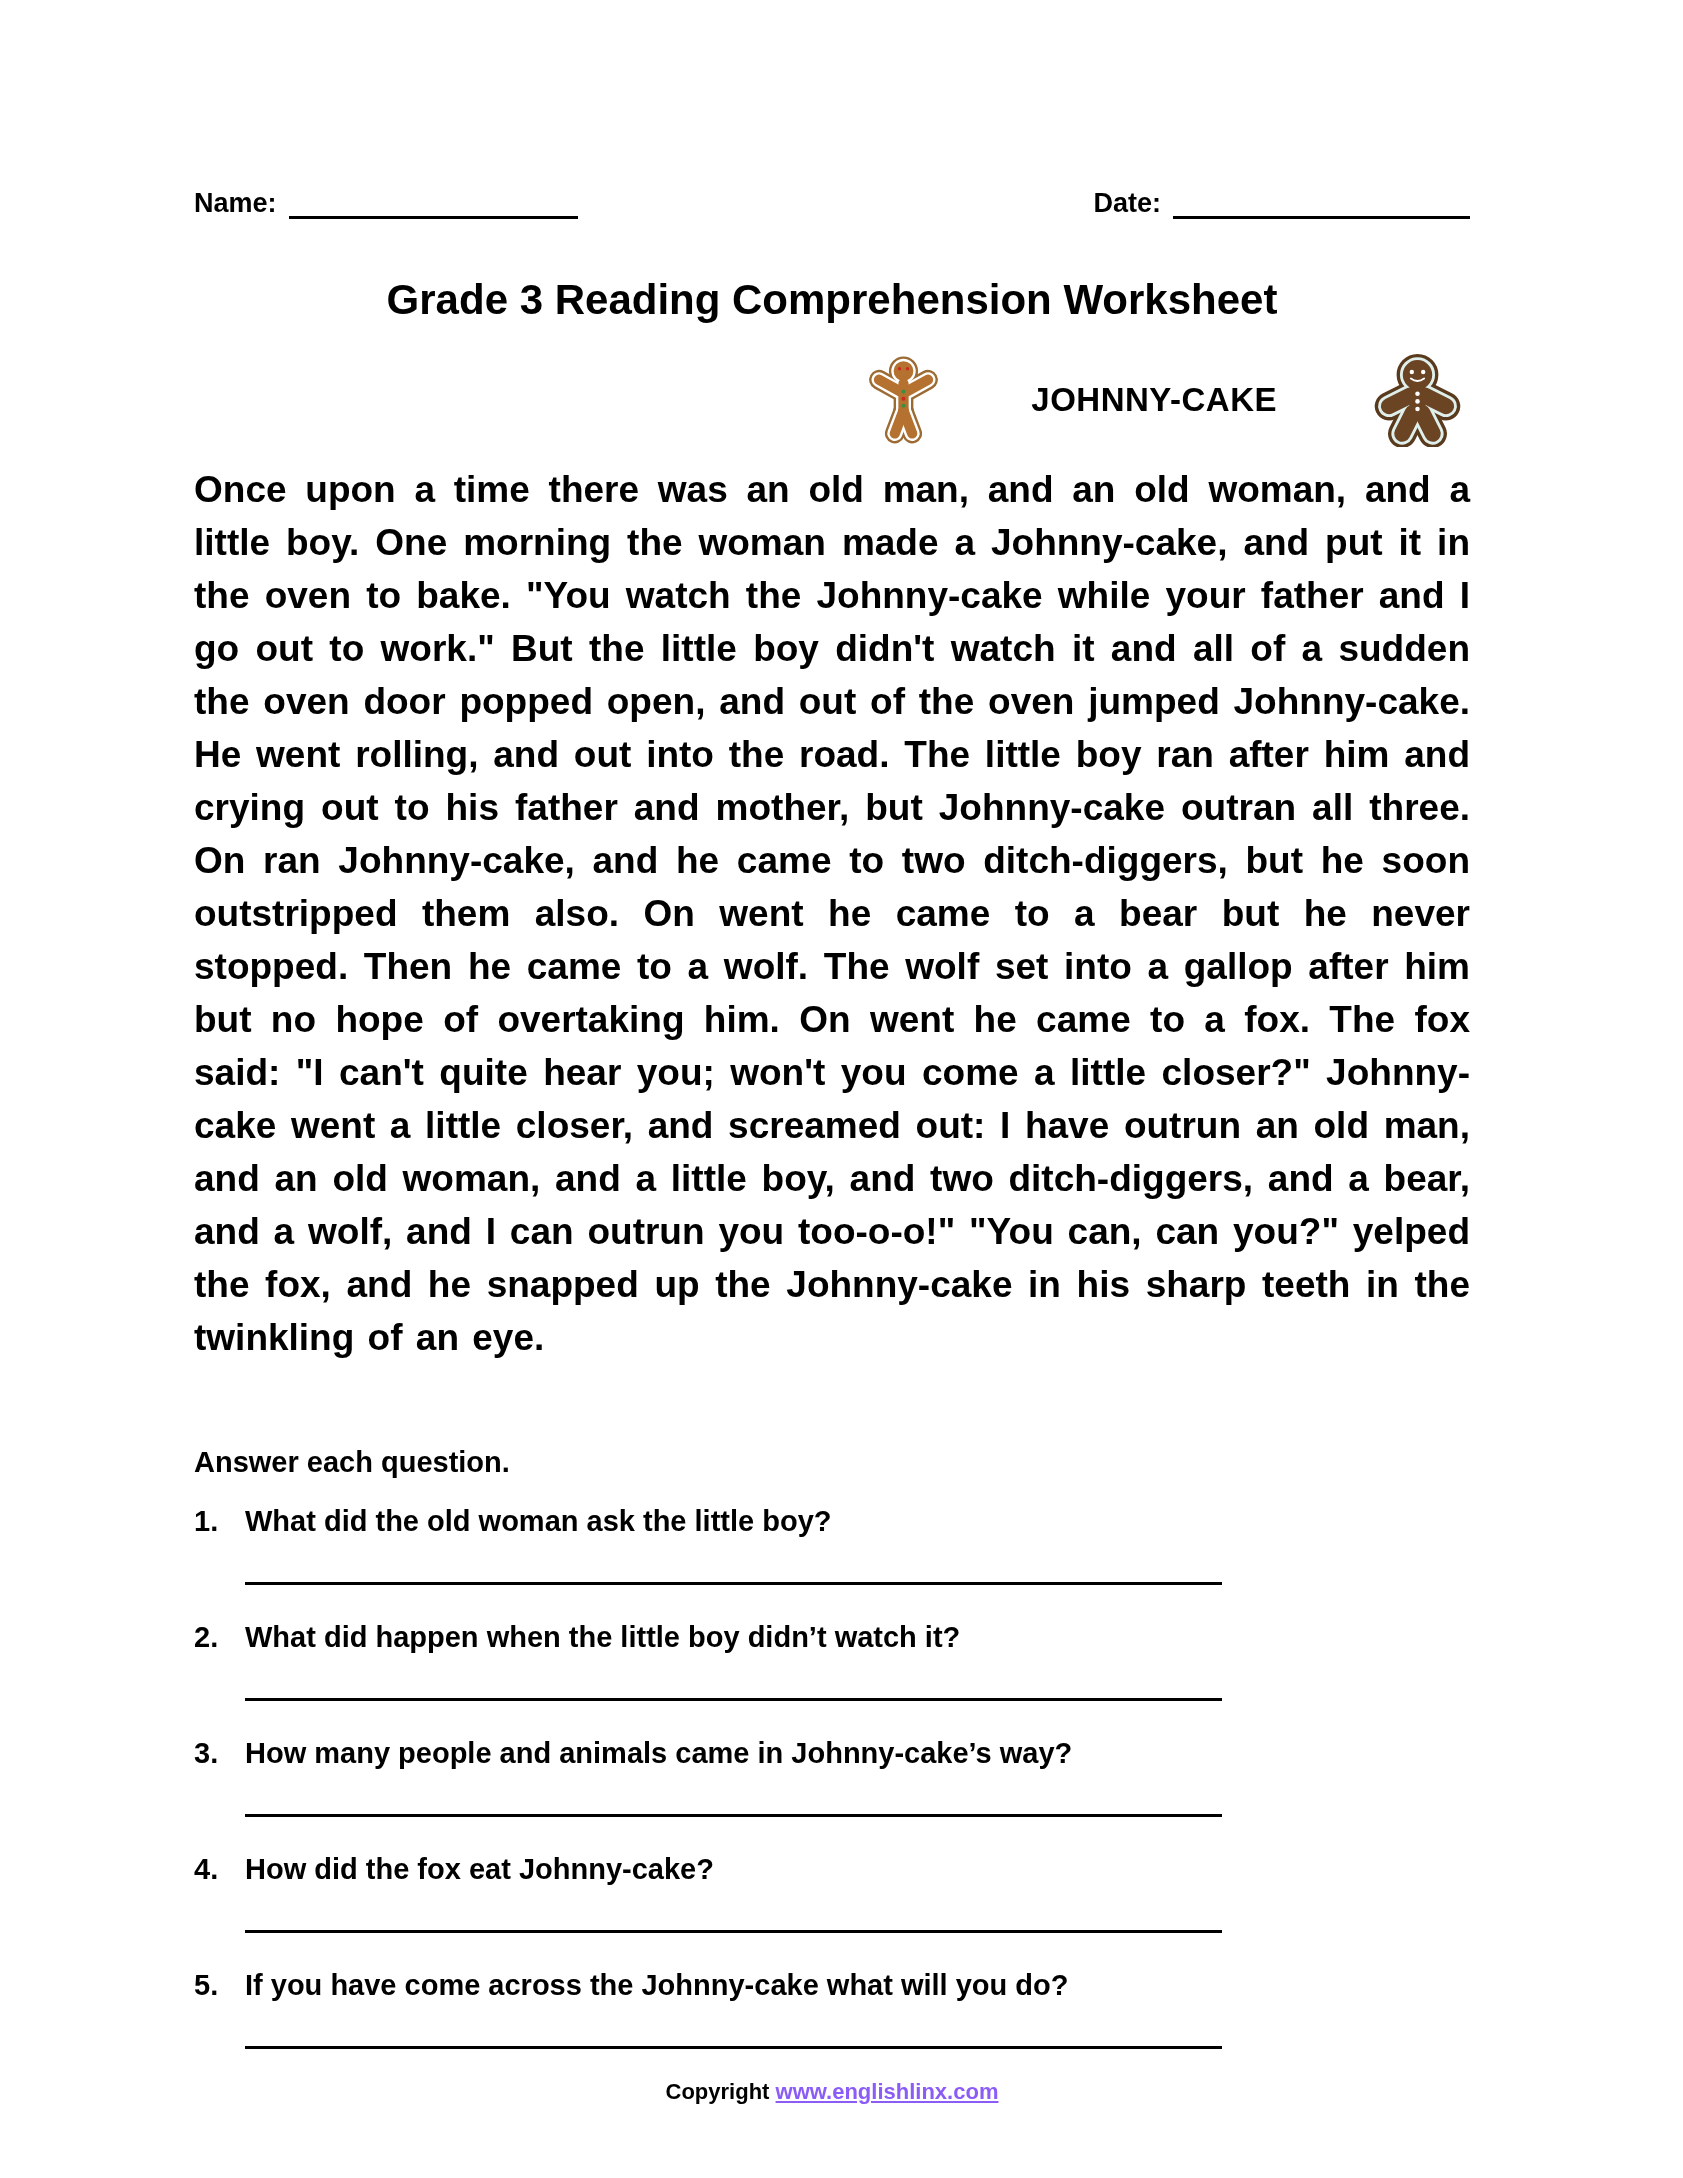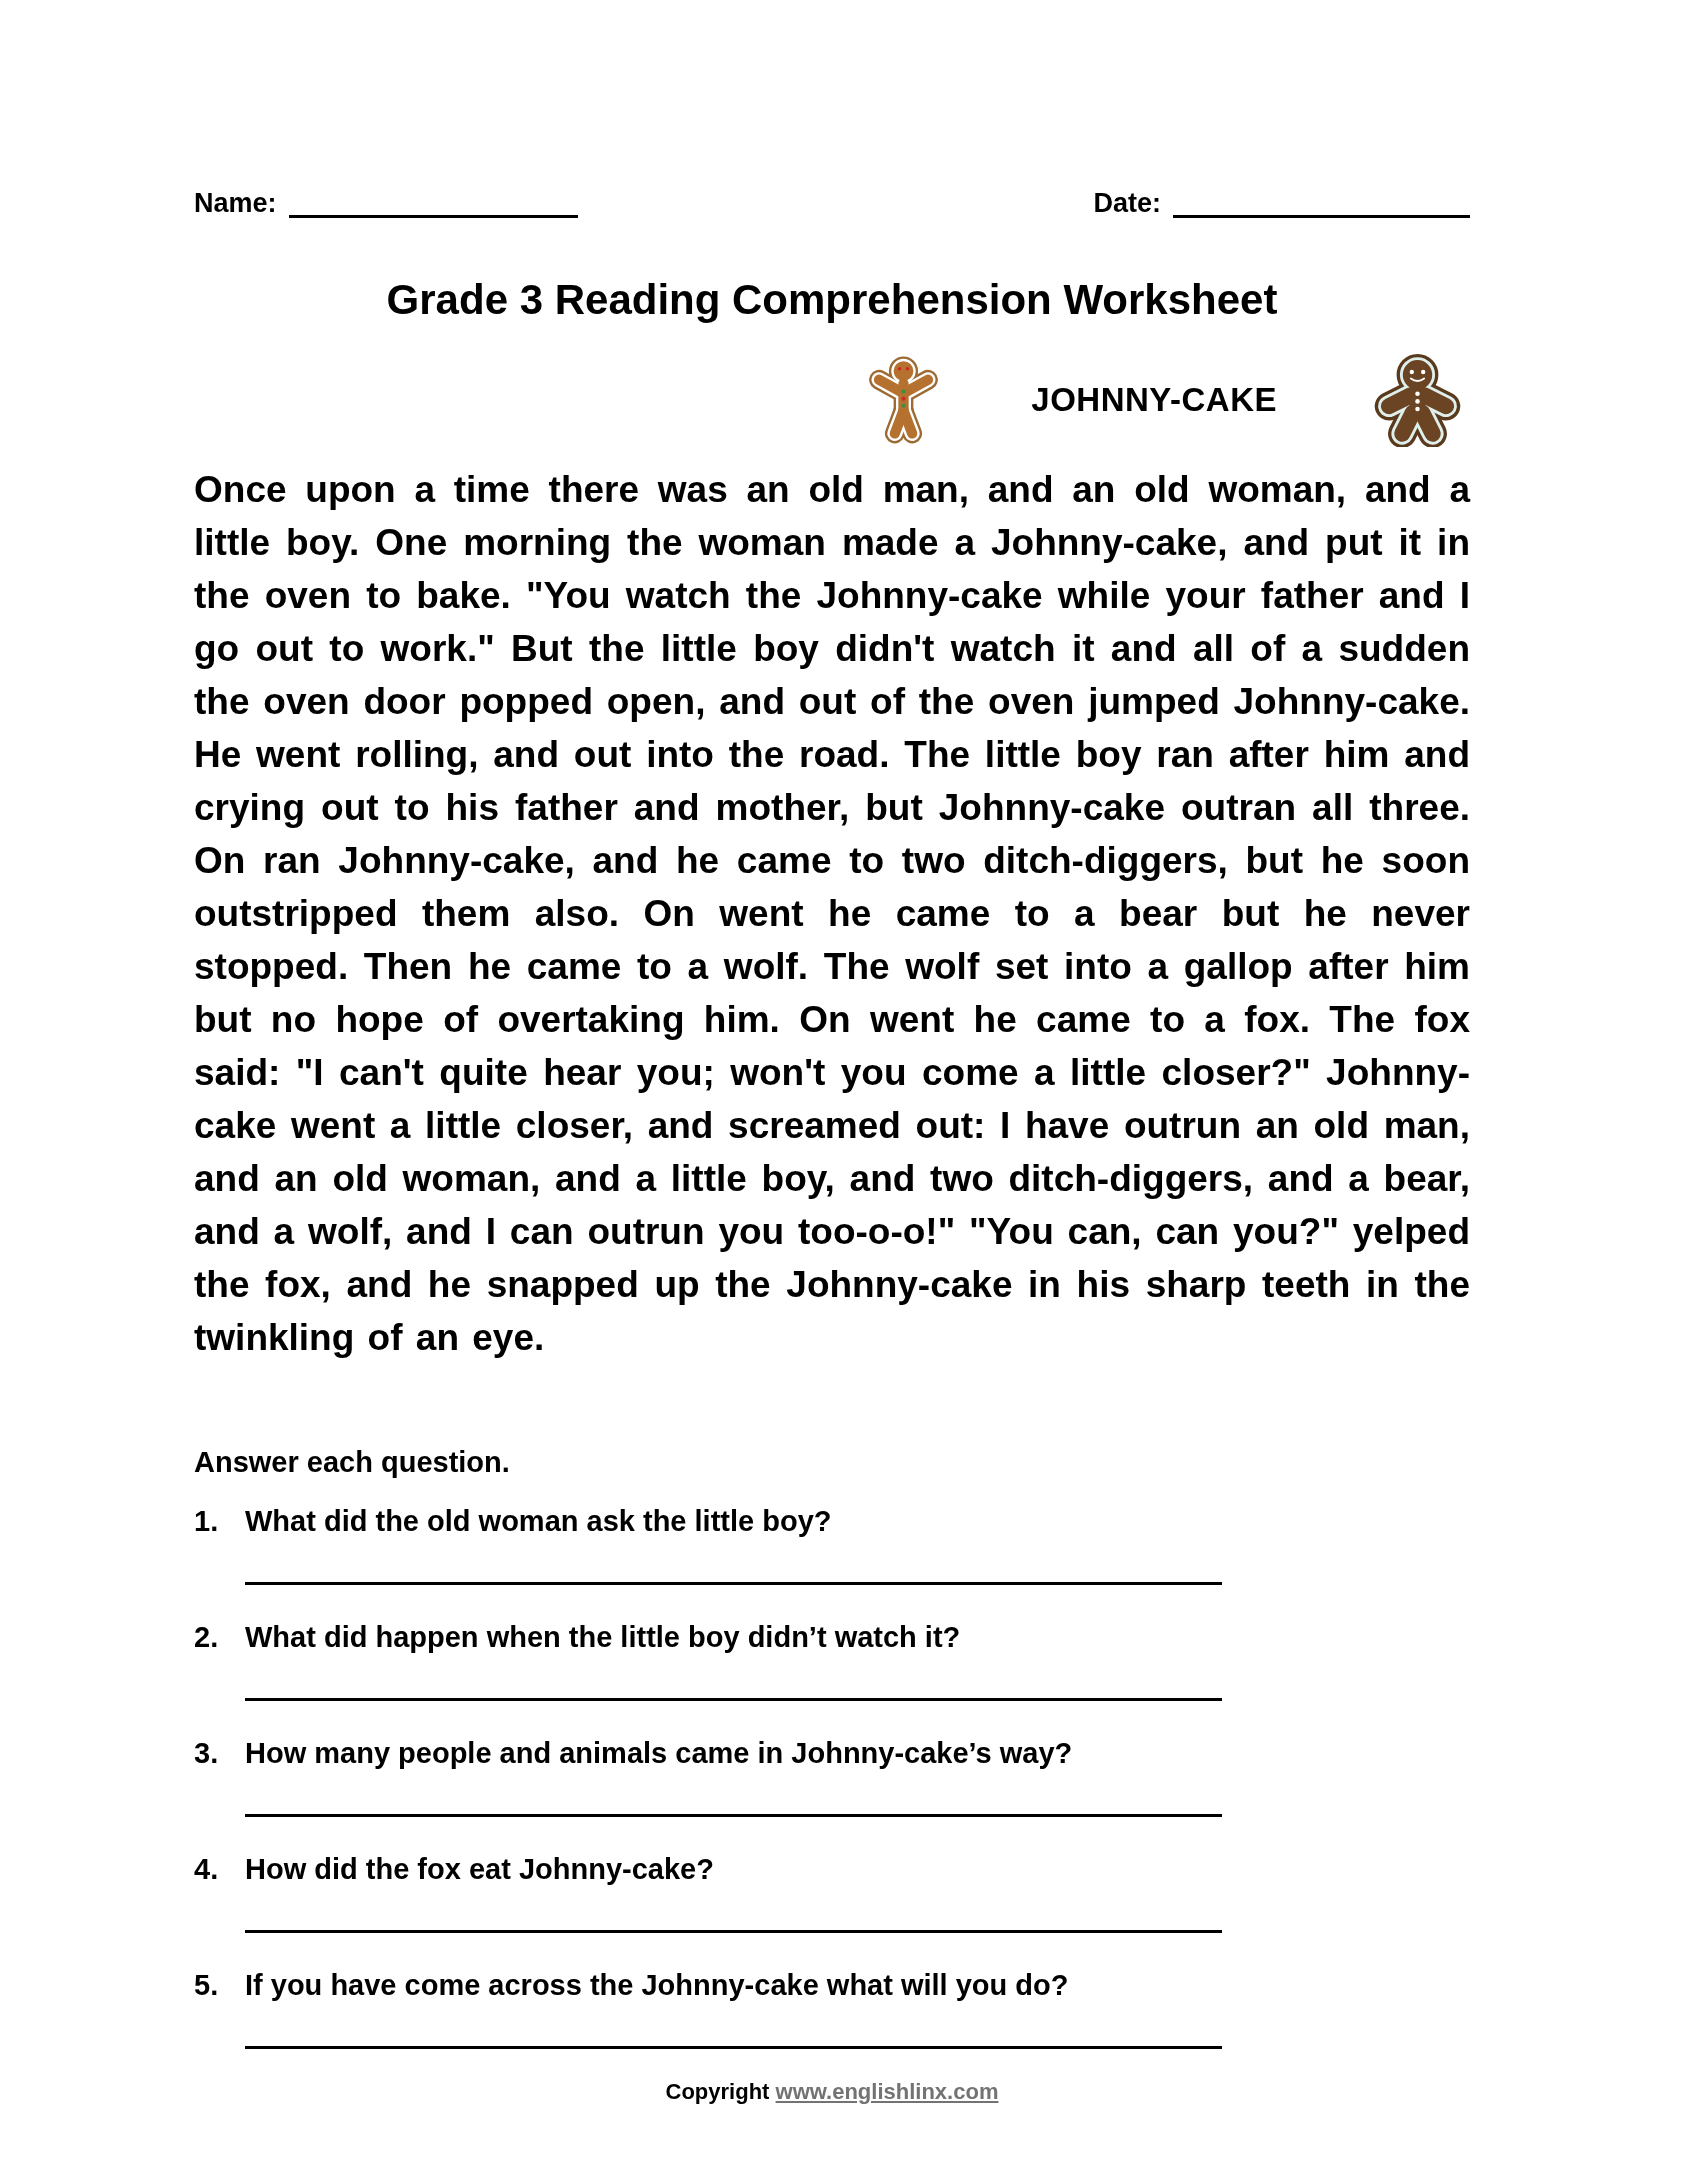--- a/index.html
+++ b/index.html
@@ -16,21 +16,21 @@
     width: 1683px; height: 2178px;
     padding: 188px 213px 0 194px;
   }
   
   .header-row {
     display: flex;
     justify-content: space-between;
     align-items: flex-end;
     font-size: 27px;
   }
-  .field { display: flex; }
+  .field { display: flex; align-items: flex-end; }
   .field-label { white-space: nowrap; }
   .blank {
     display: inline-block;
     border-bottom: 3px solid #000;
     height: 30px;
     margin-left: 12px;
   }
   .name-blank { width: 289px; }
   .date-blank { width: 297px; }
 
@@ -92,21 +92,21 @@
     margin-bottom: 36px;
   }
 
   
   .footer {
     margin-top: -6px;
     text-align: center;
     font-size: 22px;
   }
   .footer a {
-    color: #737373;
+    color: #8b5cf6;
     text-decoration: underline;
   }
 </style>
 </head>
 <body>
 
 <div class="page">
 
   <div class="header-row">
     <div class="field">

